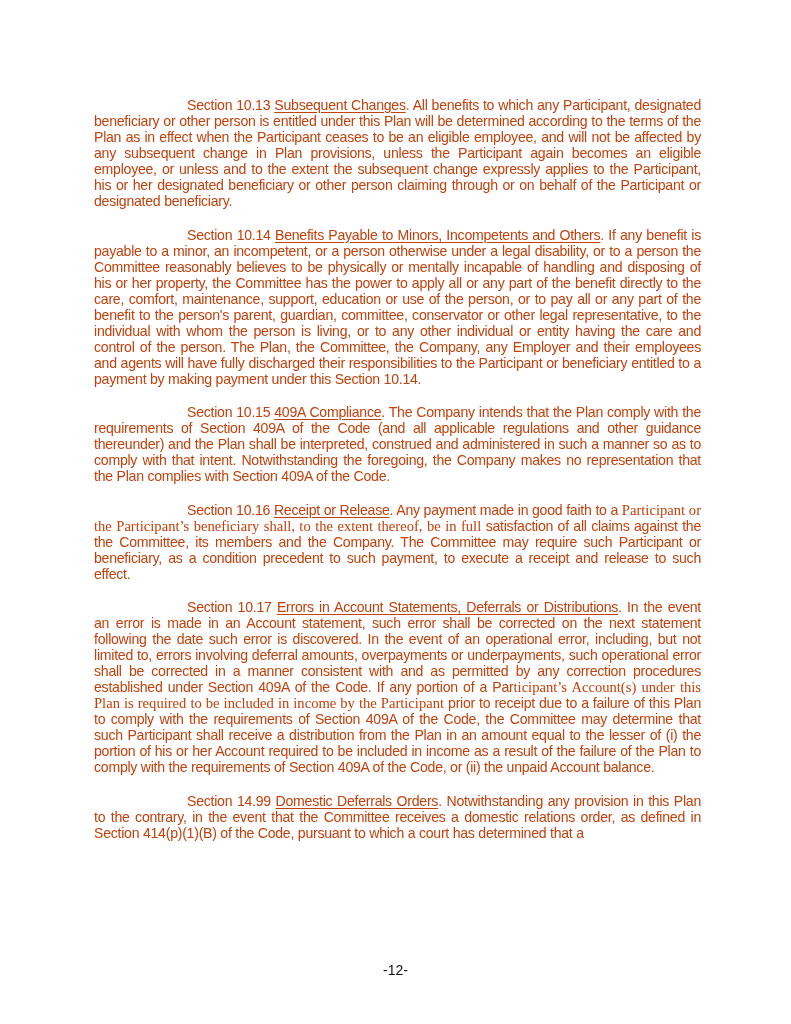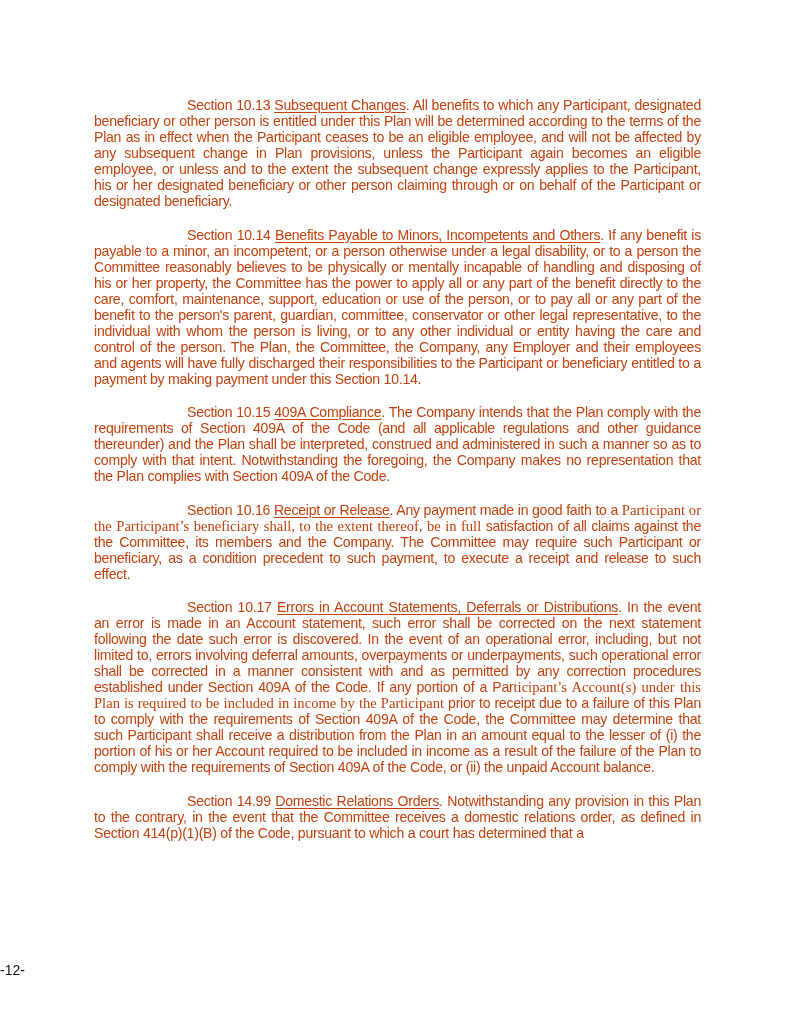--- a/index.html
+++ b/index.html
@@ -18,38 +18,38 @@
   .para {
     margin: 0 0 17.6px 0;
     text-align: justify;
     text-indent: 93px;
   }
   .u { text-decoration: underline; text-underline-offset: 2px; }
   .serif { font-family: "Liberation Serif", serif; font-size: 14.6px; letter-spacing: 0; }
   .footer {
     position: absolute;
     left: 0; width: 791px; top: 962px;
-    text-align: left;
+    text-align: center;
     font-family: "Liberation Sans", sans-serif;
     font-size: 14px;
     color: #111111;
   }
 </style>
 </head>
 <body>
 
 <div class="page">
 
   <p class="para"><span>Section 10.13</span> <span class="u">Subsequent Changes</span><span>.  All benefits to which any Participant, designated beneficiary or other person is entitled under this Plan will be determined according to the terms of the Plan as in effect when the Participant ceases to be an eligible employee, and will not be affected by any subsequent change in Plan provisions, unless the Participant again becomes an eligible employee, or unless and to the extent the subsequent change expressly applies to the Participant, his or her designated beneficiary or other person claiming through or on behalf of the Participant or designated beneficiary.</span></p>
 
   <p class="para"><span>Section 10.14</span> <span class="u">Benefits Payable to Minors, Incompetents and Others</span><span>.  If any benefit is payable to a minor, an incompetent, or a person otherwise under a legal disability, or to a person the Committee reasonably believes to be physically or mentally incapable of handling and disposing of his or her property, the Committee has the power to apply all or any part of the benefit directly to the care, comfort, maintenance, support, education or use of the person, or to pay all or any part of the benefit to the person's parent, guardian, committee, conservator or other legal representative, to the individual with whom the person is living, or to any other individual or entity having the care and control of the person.  The Plan, the Committee, the Company, any Employer and their employees and agents will have fully discharged their responsibilities to the Participant or beneficiary entitled to a payment by making payment under this Section 10.14.</span></p>
 
   <p class="para"><span>Section 10.15</span> <span class="u">409A Compliance</span><span>.  The Company intends that the Plan comply with the requirements of Section 409A of the Code (and all applicable regulations and other guidance thereunder) and the Plan shall be interpreted, construed and administered in such a manner so as to comply with that intent. Notwithstanding the foregoing, the Company makes no representation that the Plan complies with Section 409A of the Code.</span></p>
 
   <p class="para"><span>Section 10.16</span> <span class="u">Receipt or Release</span><span>.  Any payment made in good faith to a </span><span class="serif">Participant or the Participant’s beneficiary shall, to the extent thereof, be in full</span><span> satisfaction of all claims against the the Committee, its members and the Company.  The Committee may require such Participant or beneficiary, as a condition precedent to such payment, to execute a receipt and release to such effect.</span></p>
 
   <p class="para"><span>Section 10.17</span> <span class="u">Errors in Account Statements, Deferrals or Distributions</span><span>.  In the event an error is made in an Account statement, such error shall be corrected on the next statement following the date such error is discovered.  In the event of an operational error, including, but not limited to, errors involving deferral amounts, overpayments or underpayments, such operational error shall be corrected in a manner consistent with and as permitted by any correction procedures established under Section 409A of the Code.  If any portion of a Par</span><span class="serif">ticipant’s Account(s) under this Plan is required to be included in income by the Participant</span><span> prior to receipt due to a failure of this Plan to comply with the requirements of Section 409A of the Code, the Committee may determine that such Participant shall receive a distribution from the Plan in an amount equal to the lesser of (i) the portion of his or her Account required to be included in income as a result of the failure of the Plan to comply with the requirements of Section 409A of the Code, or (ii) the unpaid Account balance.</span></p>
 
-  <p class="para"><span>Section 14.99</span> <span class="u">Domestic Relations Orders</span><span>.  Notwithstanding any provision in this Plan to the contrary, in the event that the Committee receives a domestic relations order, as defined in Section 414(p)(1)(B) of the Code, pursuant to which a court has determined that a</span></p>
+  <p class="para"><span>Section 14.99</span> <span class="u">Domestic Deferrals Orders</span><span>.  Notwithstanding any provision in this Plan to the contrary, in the event that the Committee receives a domestic relations order, as defined in Section 414(p)(1)(B) of the Code, pursuant to which a court has determined that a</span></p>
 
 </div>
 
 <div class="footer">-12-</div>
 
 </body></html>

